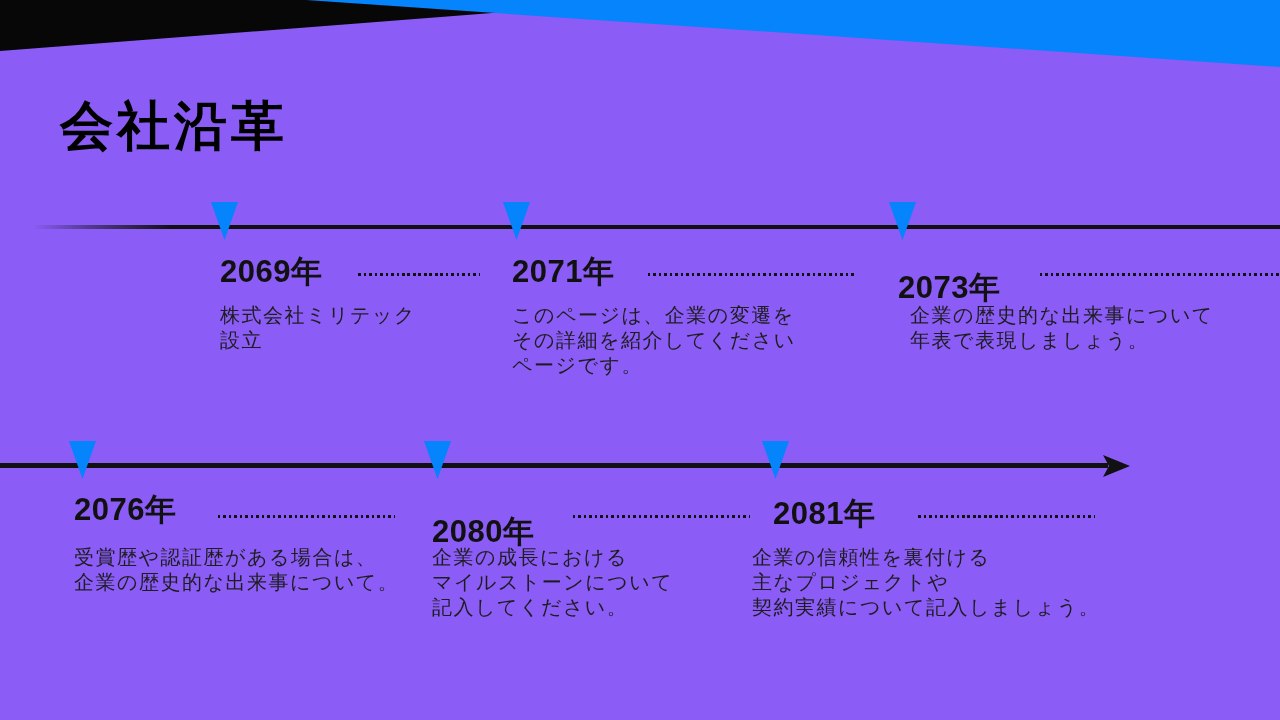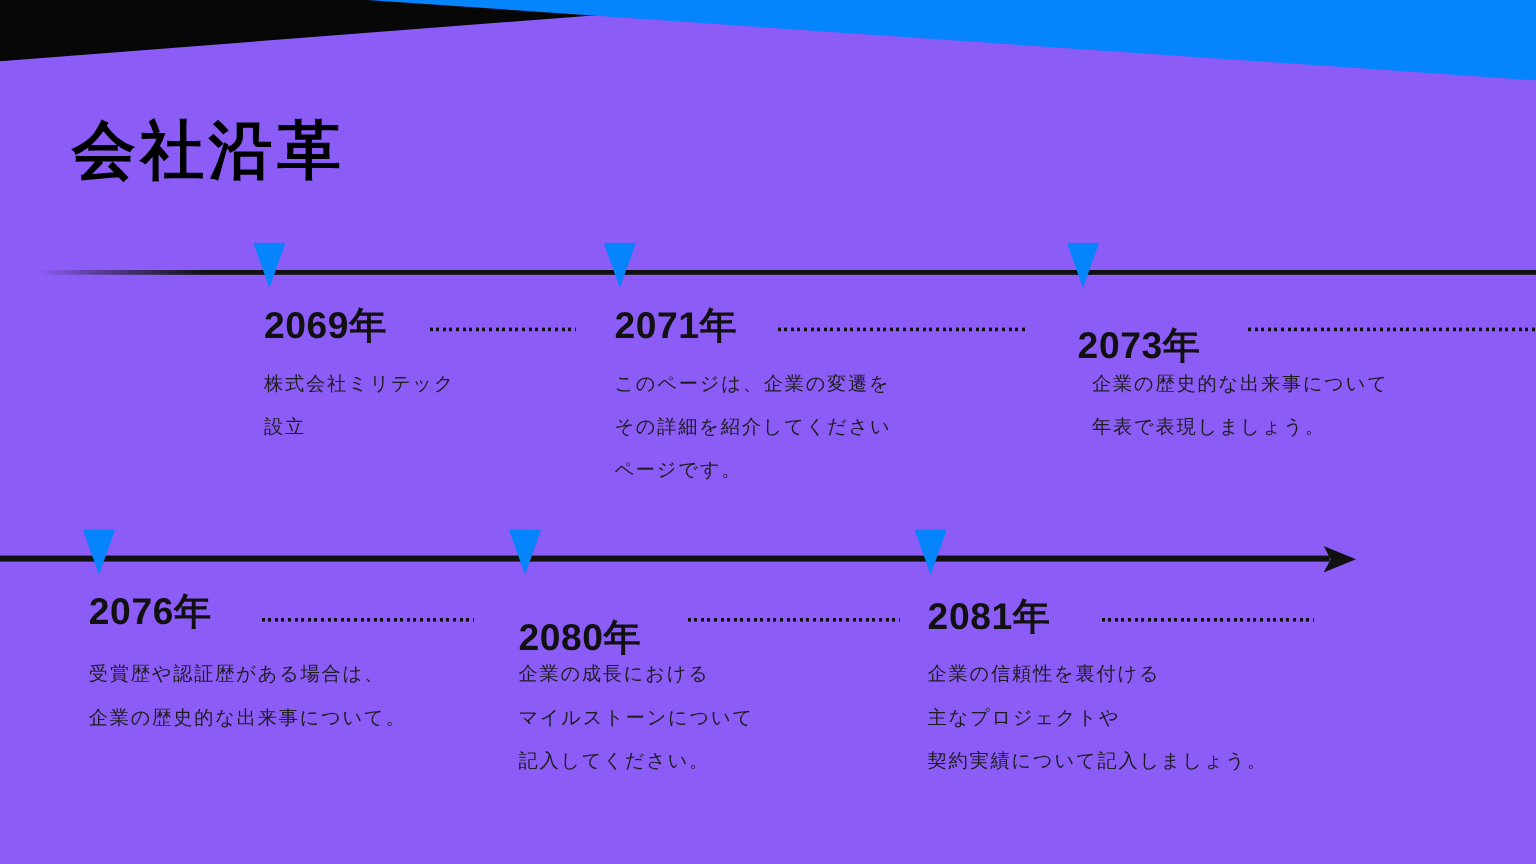--- a/index.html
+++ b/index.html
@@ -44,25 +44,25 @@
     position:absolute;height:3px;
     background:repeating-linear-gradient(to right,#111 0px,#111 2.5px,transparent 2.5px,transparent 5.5px);
   }
   #dot11{left:358px;top:273px;width:122px}
   #dot12{left:648px;top:273px;width:208px}
   #dot13{left:1040px;top:273px;width:240px}
   #dot21{left:218px;top:515px;width:177px}
   #dot22{left:573px;top:515px;width:177px}
   #dot23{left:918px;top:515px;width:177px}
   .item-desc{
-    position:absolute;font-size:16px;line-height:36px;letter-spacing:1.5px;color:#1d1d1f;
+    position:absolute;font-size:20px;line-height:25px;letter-spacing:1.5px;color:#1d1d1f;
     white-space:pre-line;
   }
   #d11{left:220px;top:303px}#d12{left:512px;top:303px}#d13{left:910px;top:303px}
-  #d21{left:74px;top:545px}#d22{left:432px;top:545px}#d23{left:773px;top:545px}
+  #d21{left:74px;top:545px}#d22{left:432px;top:545px}#d23{left:752px;top:545px}
 </style>
 </head>
 <body>
 
 <div class="slide">
 
   <div class="deco deco-black"></div>
   <div class="deco deco-blue"></div>
 
   <h1 class="title">会社沿革</h1>

